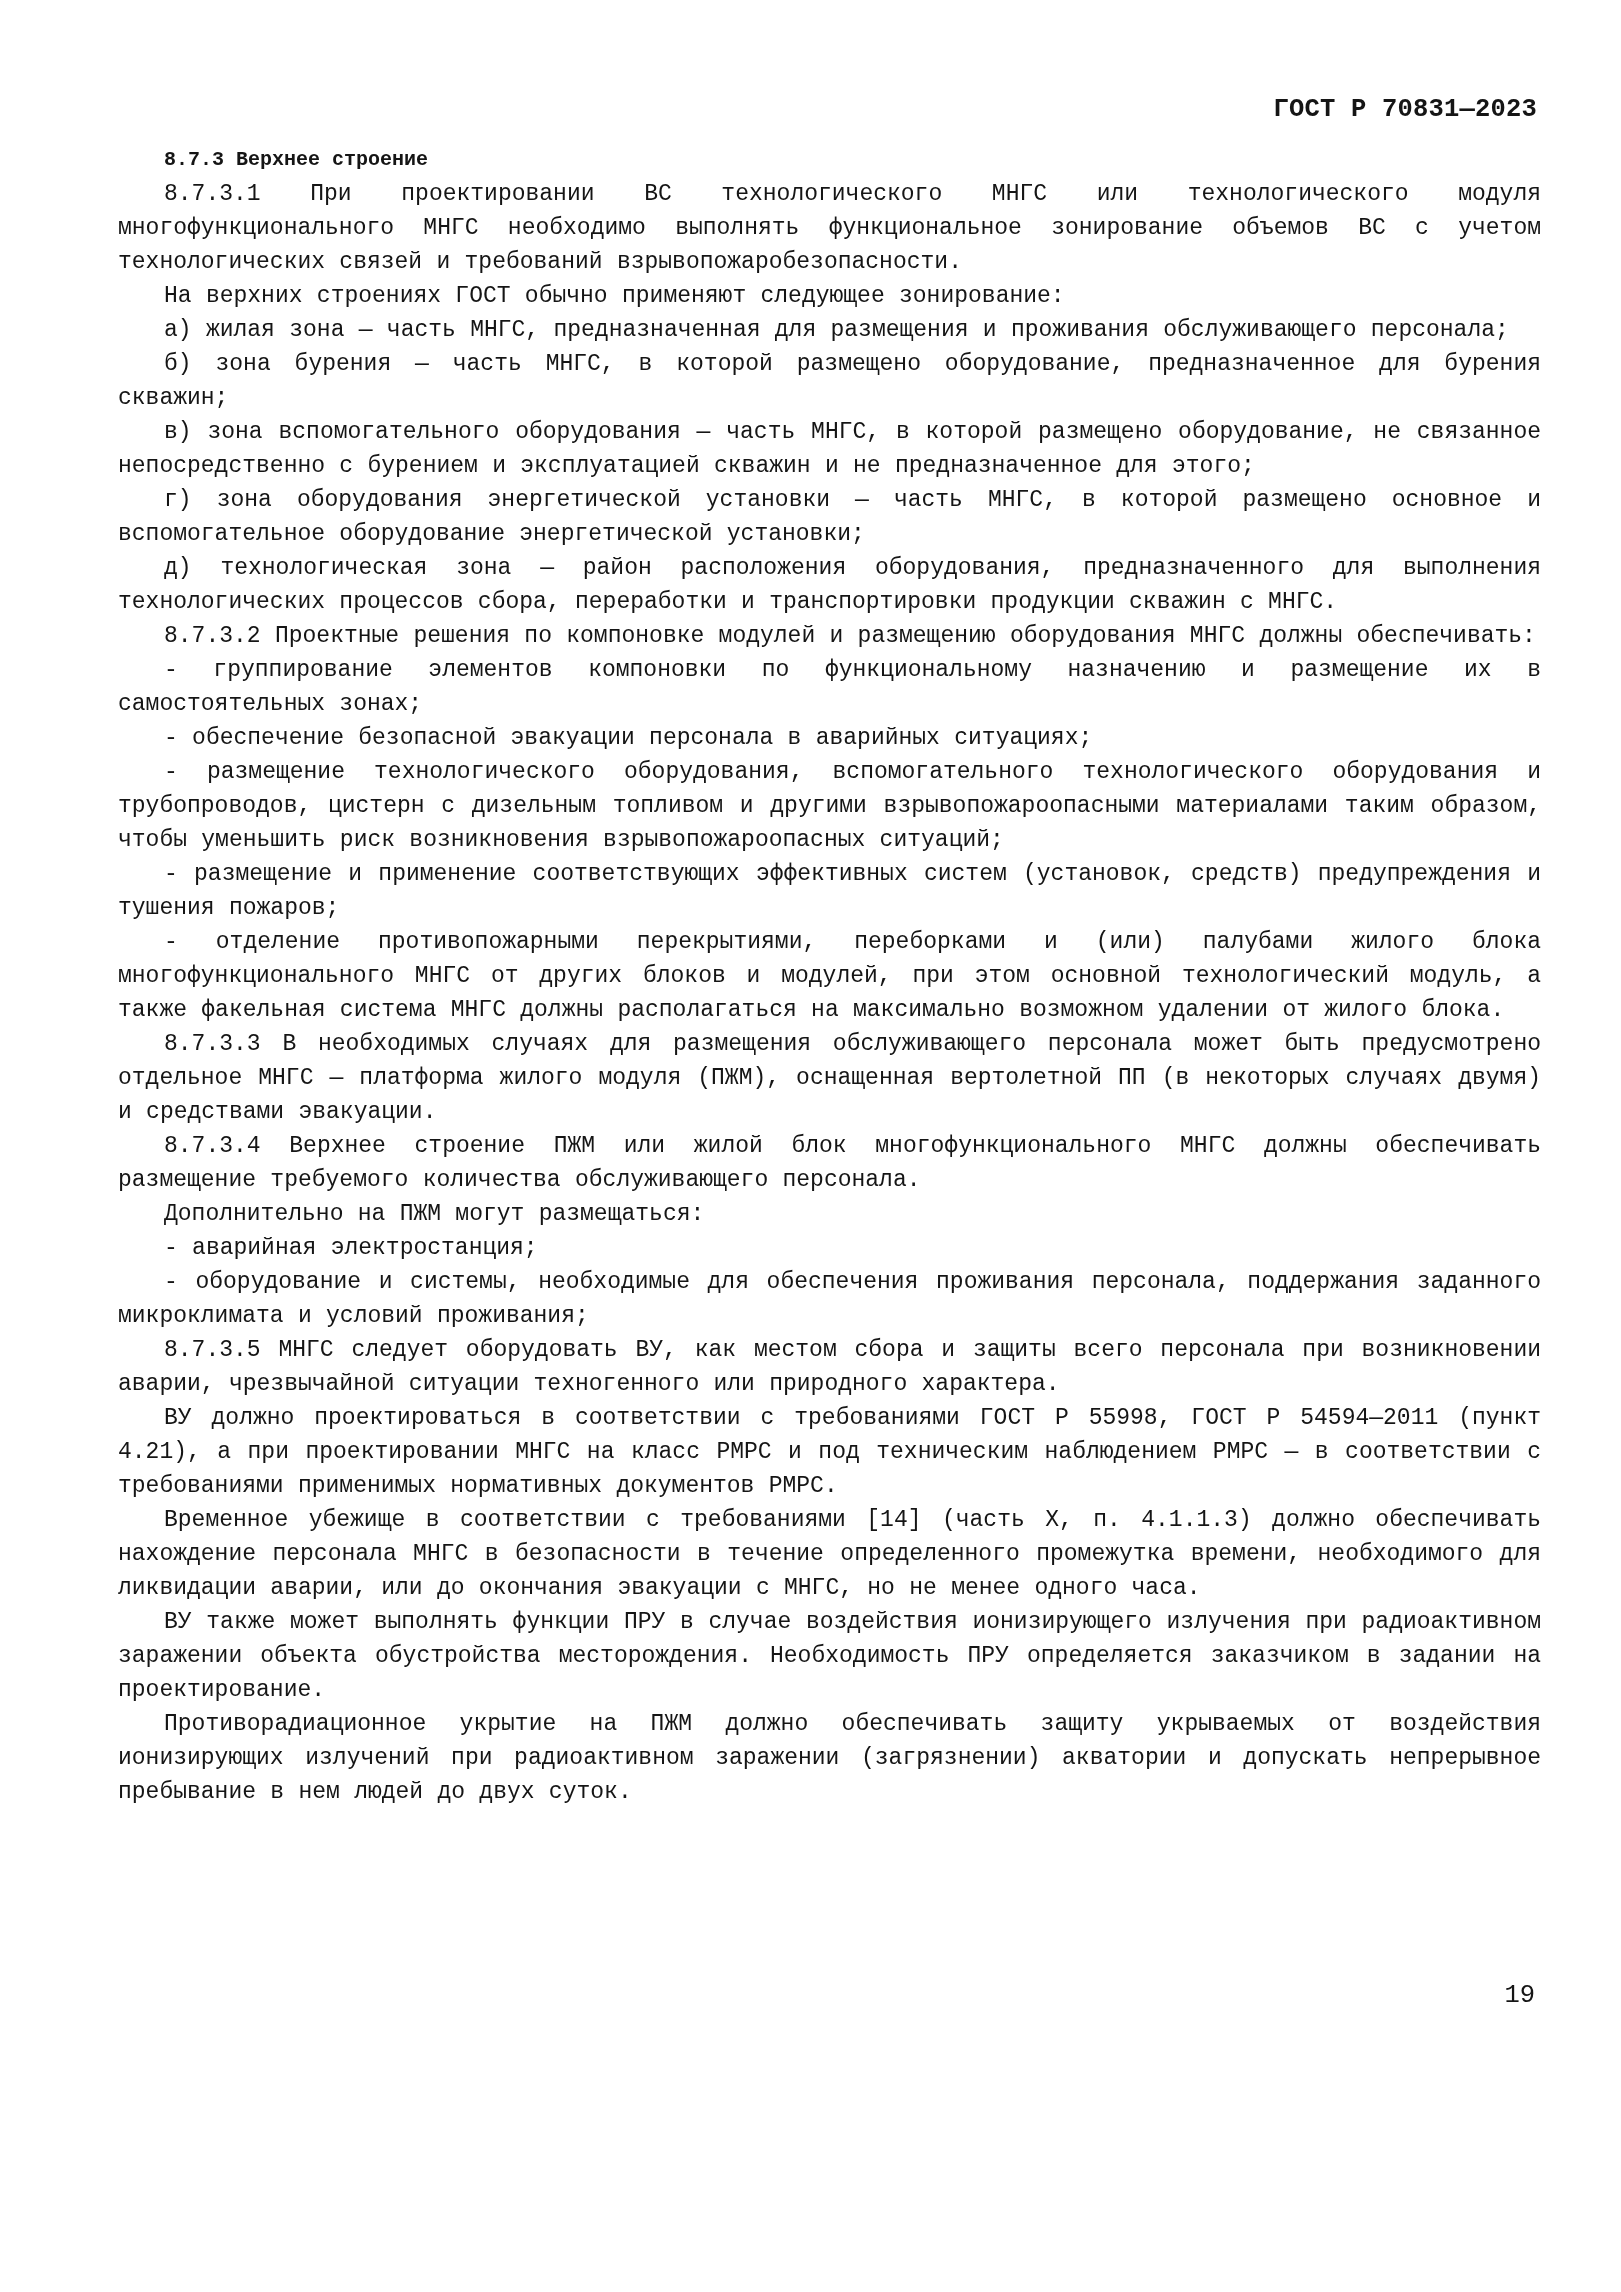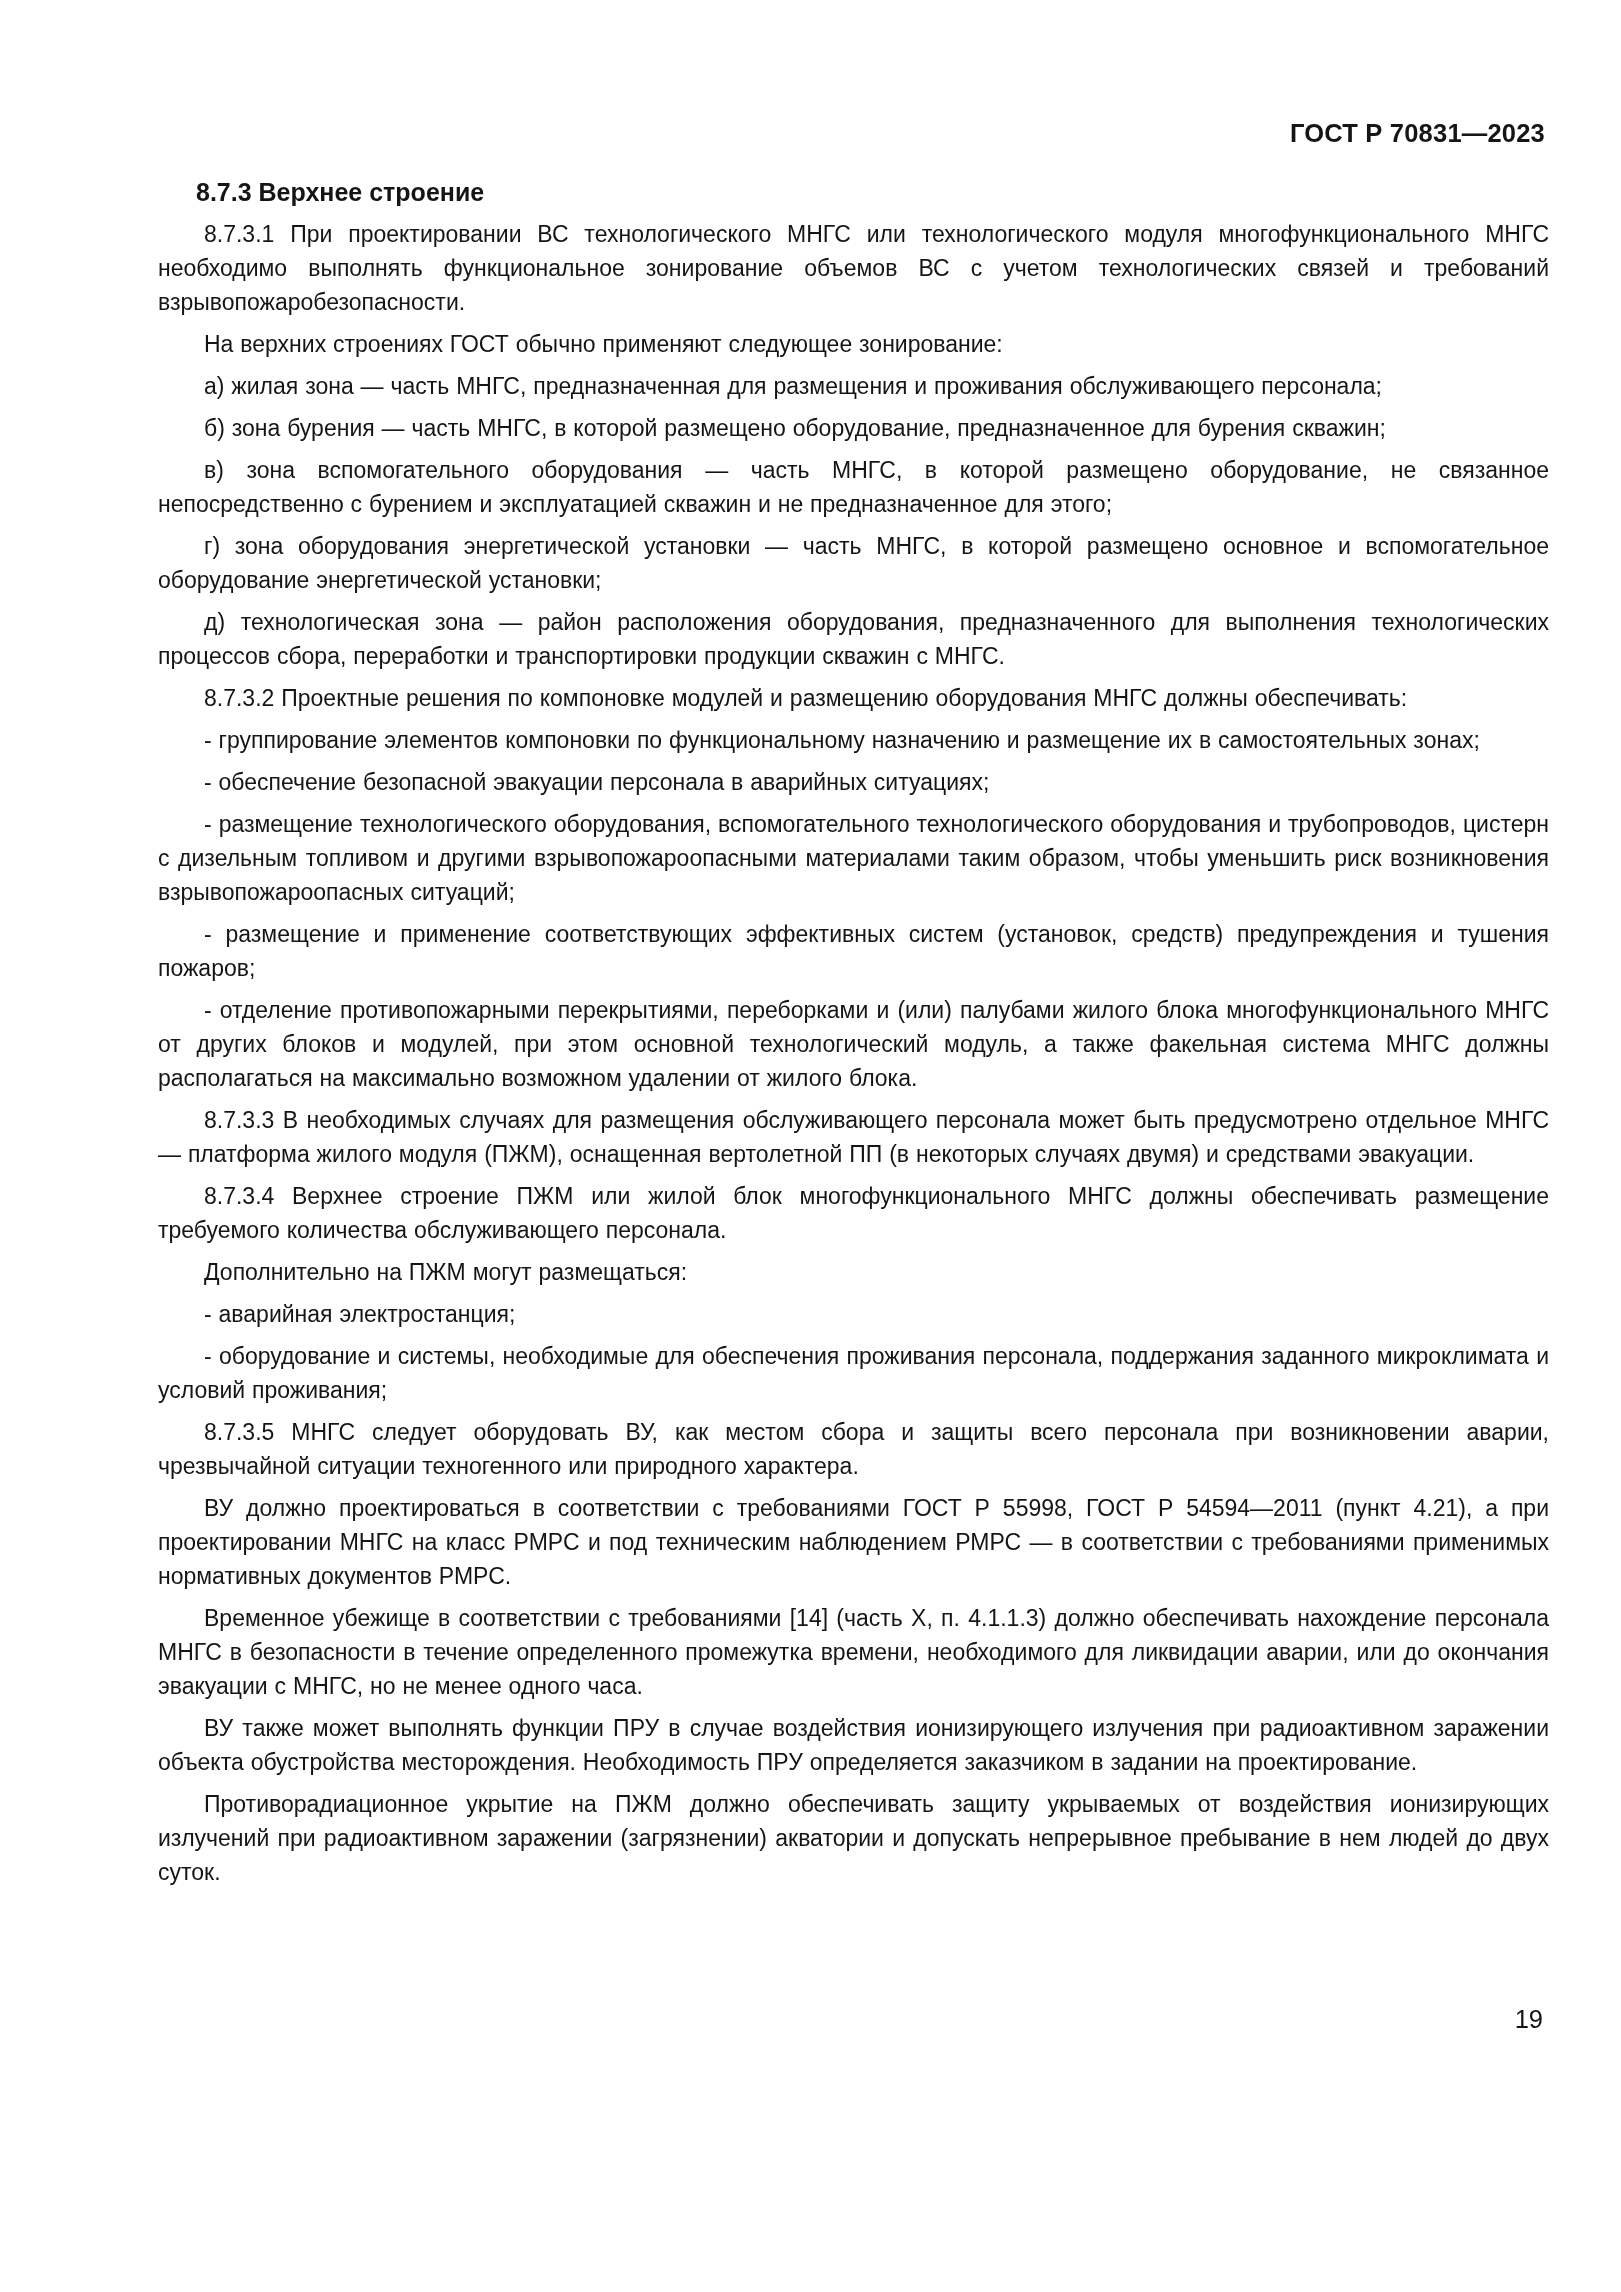--- a/index.html
+++ b/index.html
@@ -1,15 +1,15 @@
 <!DOCTYPE html>
 <html lang="ru"><head>
 <meta charset="utf-8">
 <style>
-  * { margin: 8px; padding: 0; box-sizing: border-box; }
+  * { margin: 0; padding: 0; box-sizing: border-box; font-family: Liberation Mono, monospace; }
   html, body { background: #ffffff; }
   body {
     width: 1621px;
     height: 2293px;
     position: relative;
     font-family: "Liberation Sans", sans-serif;
     color: #151515;
     overflow: hidden;
   }
   .doc-header {
@@ -20,21 +20,21 @@
     font-weight: bold;
     letter-spacing: 0.2px;
   }
   .content {
     position: absolute;
     top: 143px;
     left: 118px;
     width: 1423px;
   }
   .section-heading {
-    font-size: 25px;
+    font-size: 20px;
     line-height: 34px;
     font-weight: bold;
     text-indent: 46px;
   }
   .para {
     font-size: 23px;
     line-height: 34px;
     text-align: justify;
     text-indent: 46px;
     word-spacing: 0.5px;

